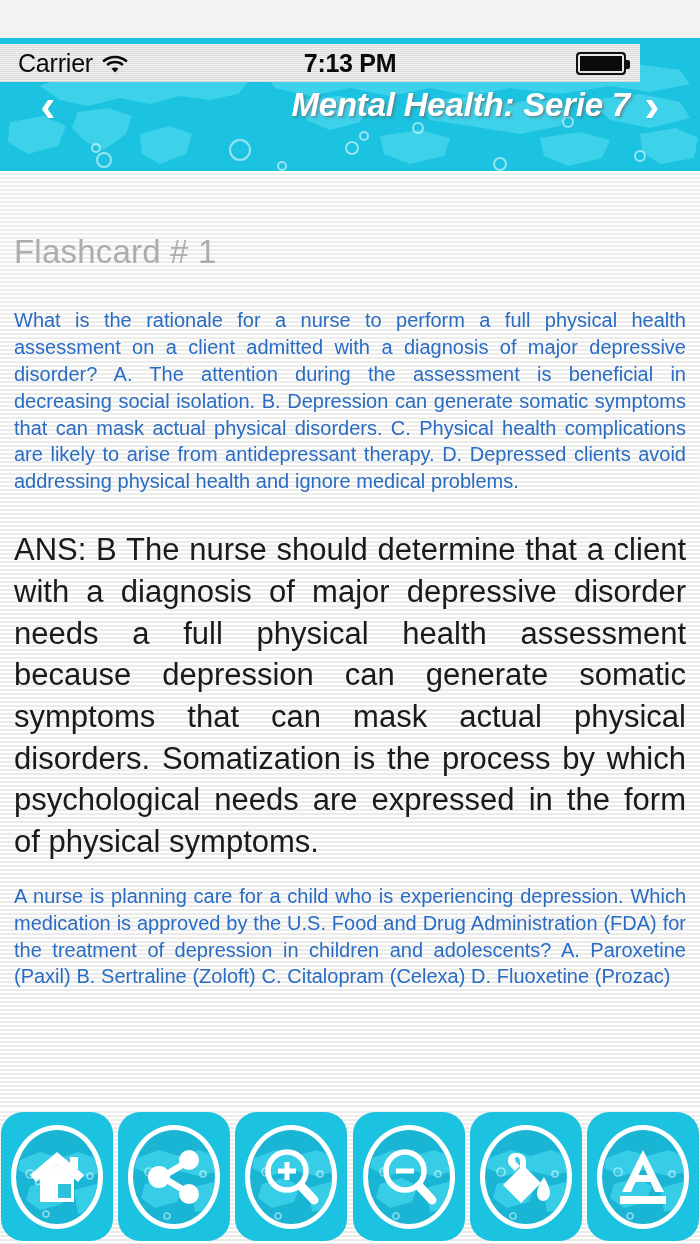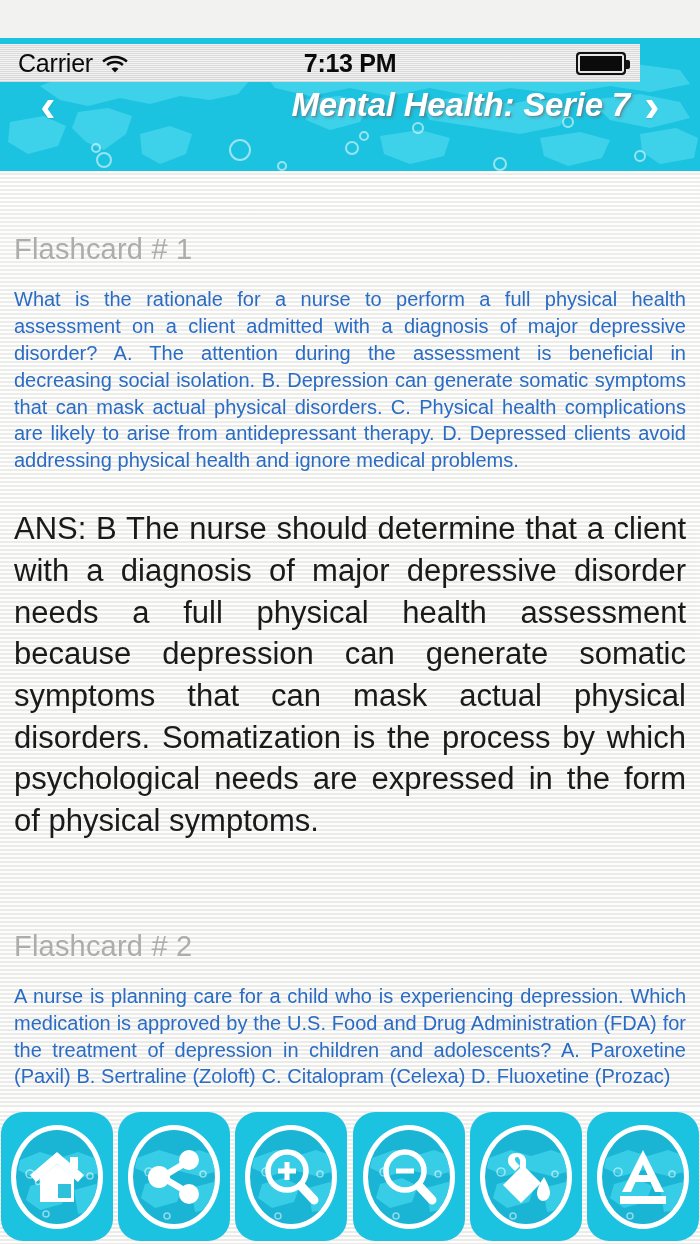--- a/index.html
+++ b/index.html
@@ -71,22 +71,22 @@
       repeating-linear-gradient(to bottom,
         rgba(255,255,255,0.85) 0px, rgba(255,255,255,0.85) 2px,
         rgba(228,228,226,0.55) 2px, rgba(228,228,226,0.55) 4px),
       linear-gradient(to bottom,#f7f7f5,#f2f2f0);
     z-index:10;
   }
   .content-pad { padding:0 14px; }
 
   .card { padding-top:0; }
   .card-label {
-    color:#adadad; font-size:29px; letter-spacing:0.2px;
-    padding-top:62px; padding-bottom:0;
+    color:#adadad; font-size:33px; letter-spacing:0.2px;
+    padding-top:62px; padding-bottom:16px;
   }
   .card-question {
     color:#2a6cc4; font-size:20px; line-height:1.345;
     text-align:justify; margin-top:20px;
     word-spacing:0.2px;
   }
   .card-answer {
     color:#1a1a1a; font-size:31px; line-height:1.345;
     text-align:justify; margin-top:34px;
   }
@@ -183,21 +183,20 @@
   <div class="content">
     <div class="content-pad">
 
       <div class="card">
         <div class="card-label">Flashcard # 1</div>
         <div class="card-question">What is the rationale for a nurse to perform a full physical health assessment on a client admitted with a diagnosis of major depressive disorder? A. The attention during the assessment is beneficial in decreasing social isolation. B. Depression can generate somatic symptoms that can mask actual physical disorders. C. Physical health complications are likely to arise from antidepressant therapy. D. Depressed clients avoid addressing physical health and ignore medical problems.</div>
         <div class="card-answer">ANS: B The nurse should determine that a client with a diagnosis of major depressive disorder needs a full physical health assessment because depression can generate somatic symptoms that can mask actual physical disorders. Somatization is the process by which psychological needs are expressed in the form of physical symptoms.</div>
       </div>
 
       <div class="card">
-        <div class="card-label">Flashcard # 2</div>
         <div class="card-question">A nurse is planning care for a child who is experiencing depression. Which medication is approved by the U.S. Food and Drug Administration (FDA) for the treatment of depression in children and adolescents? A. Paroxetine (Paxil) B. Sertraline (Zoloft) C. Citalopram (Celexa) D. Fluoxetine (Prozac)</div>
 
       </div>
 
     </div>
   </div>
 
   <div class="toolbar">
 
     <div class="tbtn">

